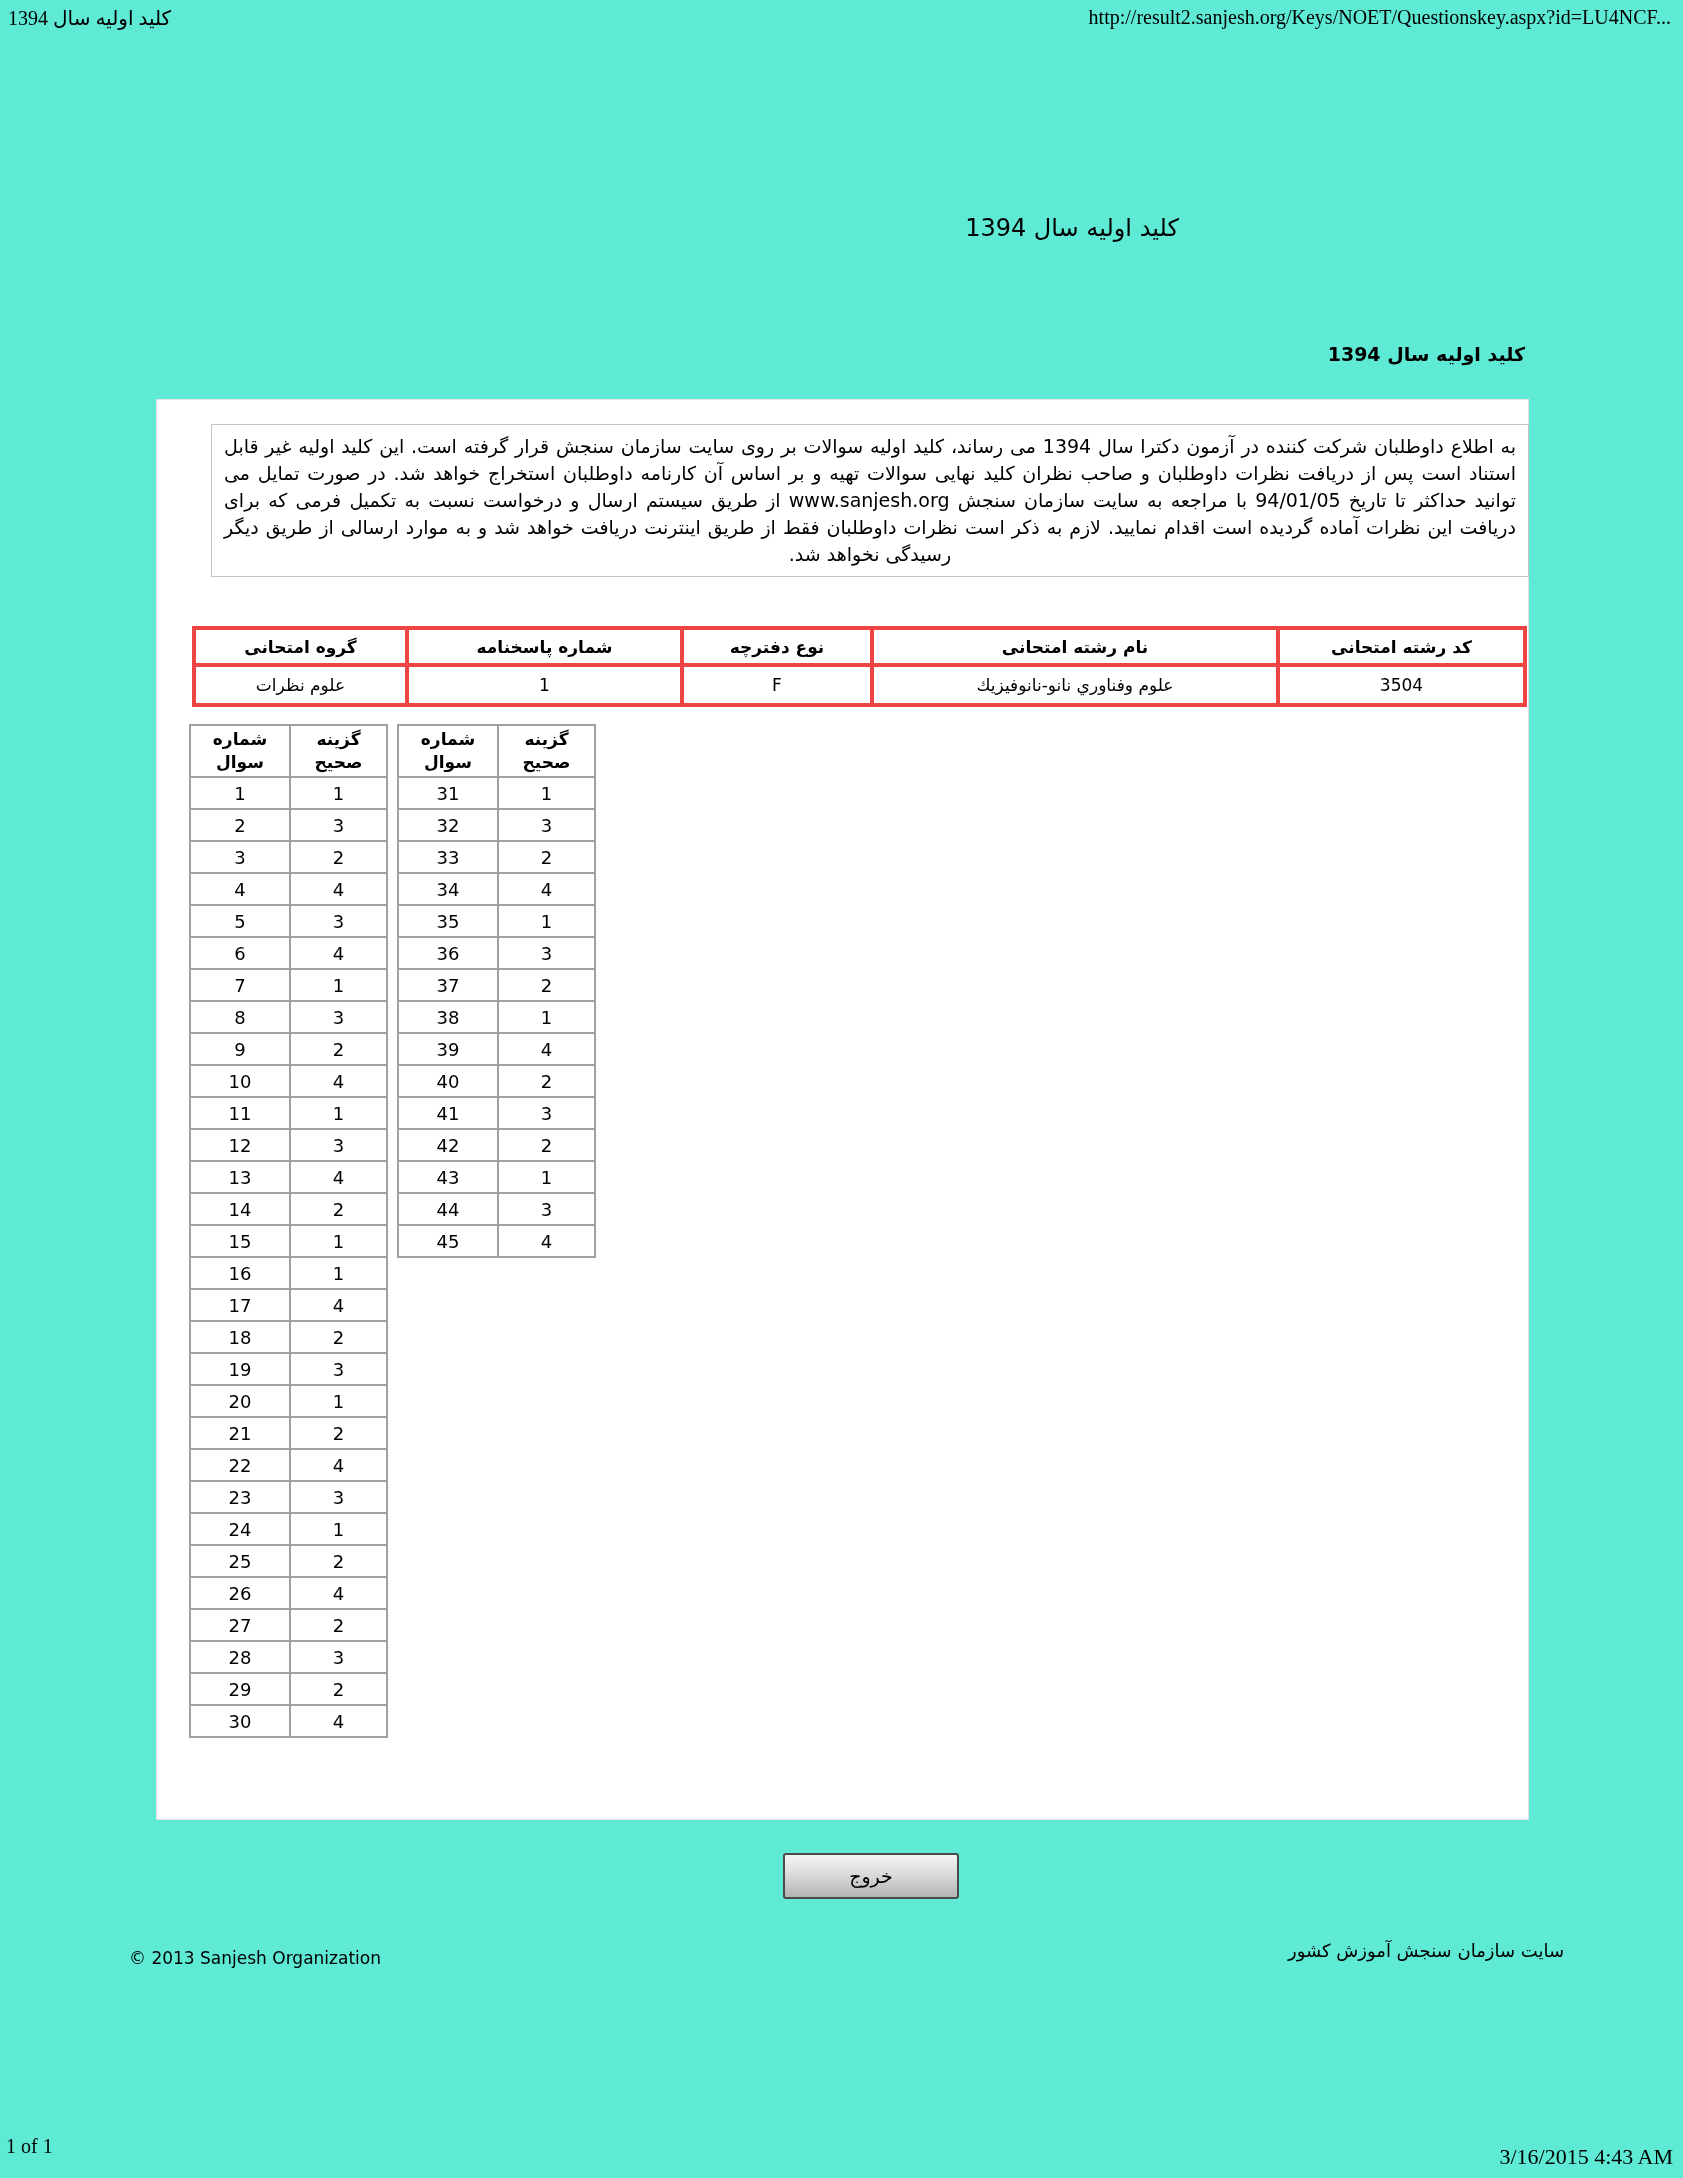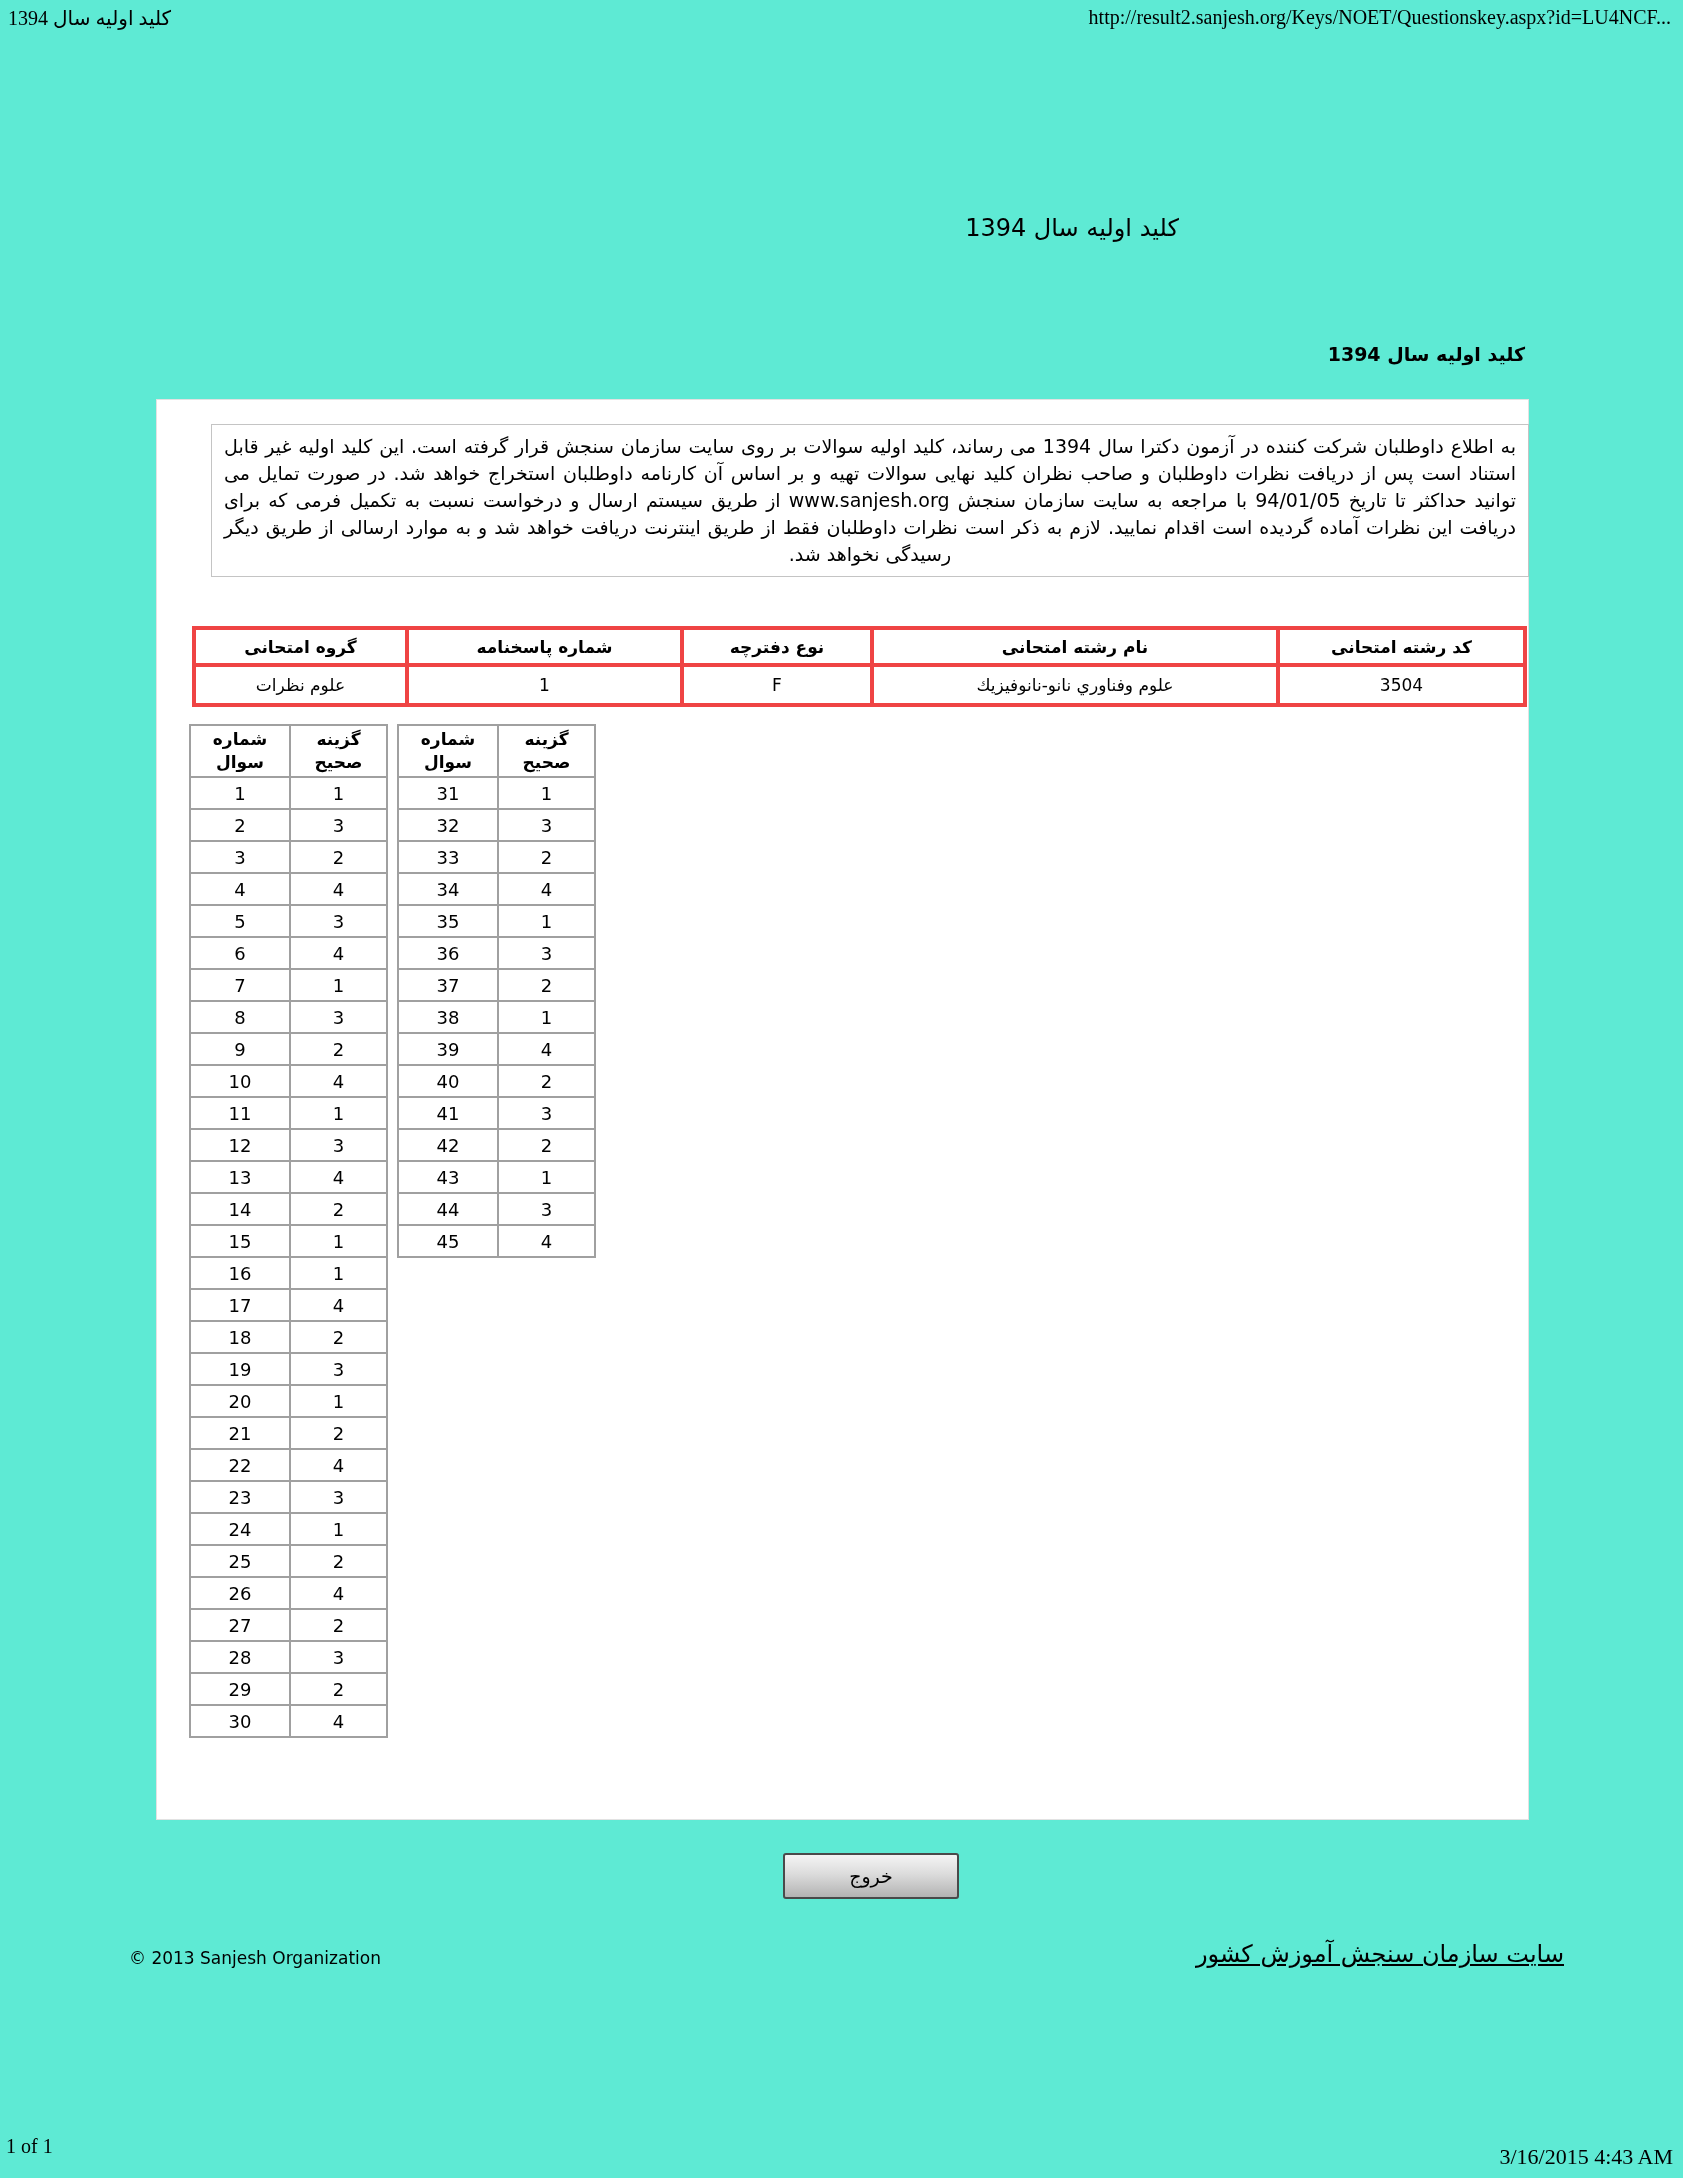--- a/index.html
+++ b/index.html
@@ -50,21 +50,21 @@
 
   
   .exit-button{position:absolute;left:767px;top:1853px;width:176px;height:46px;
                background:linear-gradient(180deg,#f4f4f4 0%,#dcdcdc 45%,#b3b3b3 100%);
                border:2px solid #4a4a4a;border-radius:3px;
                font-family:"DejaVu Sans",sans-serif;font-size:19px;font-weight:normal;color:#000;
                direction:rtl;cursor:pointer;margin-left:16px;}
 
   
   .footer-copyright{position:absolute;left:129px;top:1948px;font-size:17px;}
-  .footer-site{position:absolute;right:119px;top:1940px;font-size:24px;direction:rtl;text-decoration:underline;}
+  .footer-site{position:absolute;right:119px;top:1940px;font-size:18px;direction:rtl;}
 </style>
 </head>
 <body>
 
 <div class="page">
 
   <div class="print-chrome ph-left">کلید اولیه سال 1394</div>
   <div class="print-chrome ph-right">http://result2.sanjesh.org/Keys/NOET/Questionskey.aspx?id=LU4NCF...</div>
 
   <div class="main-title">کلید اولیه سال 1394</div>

